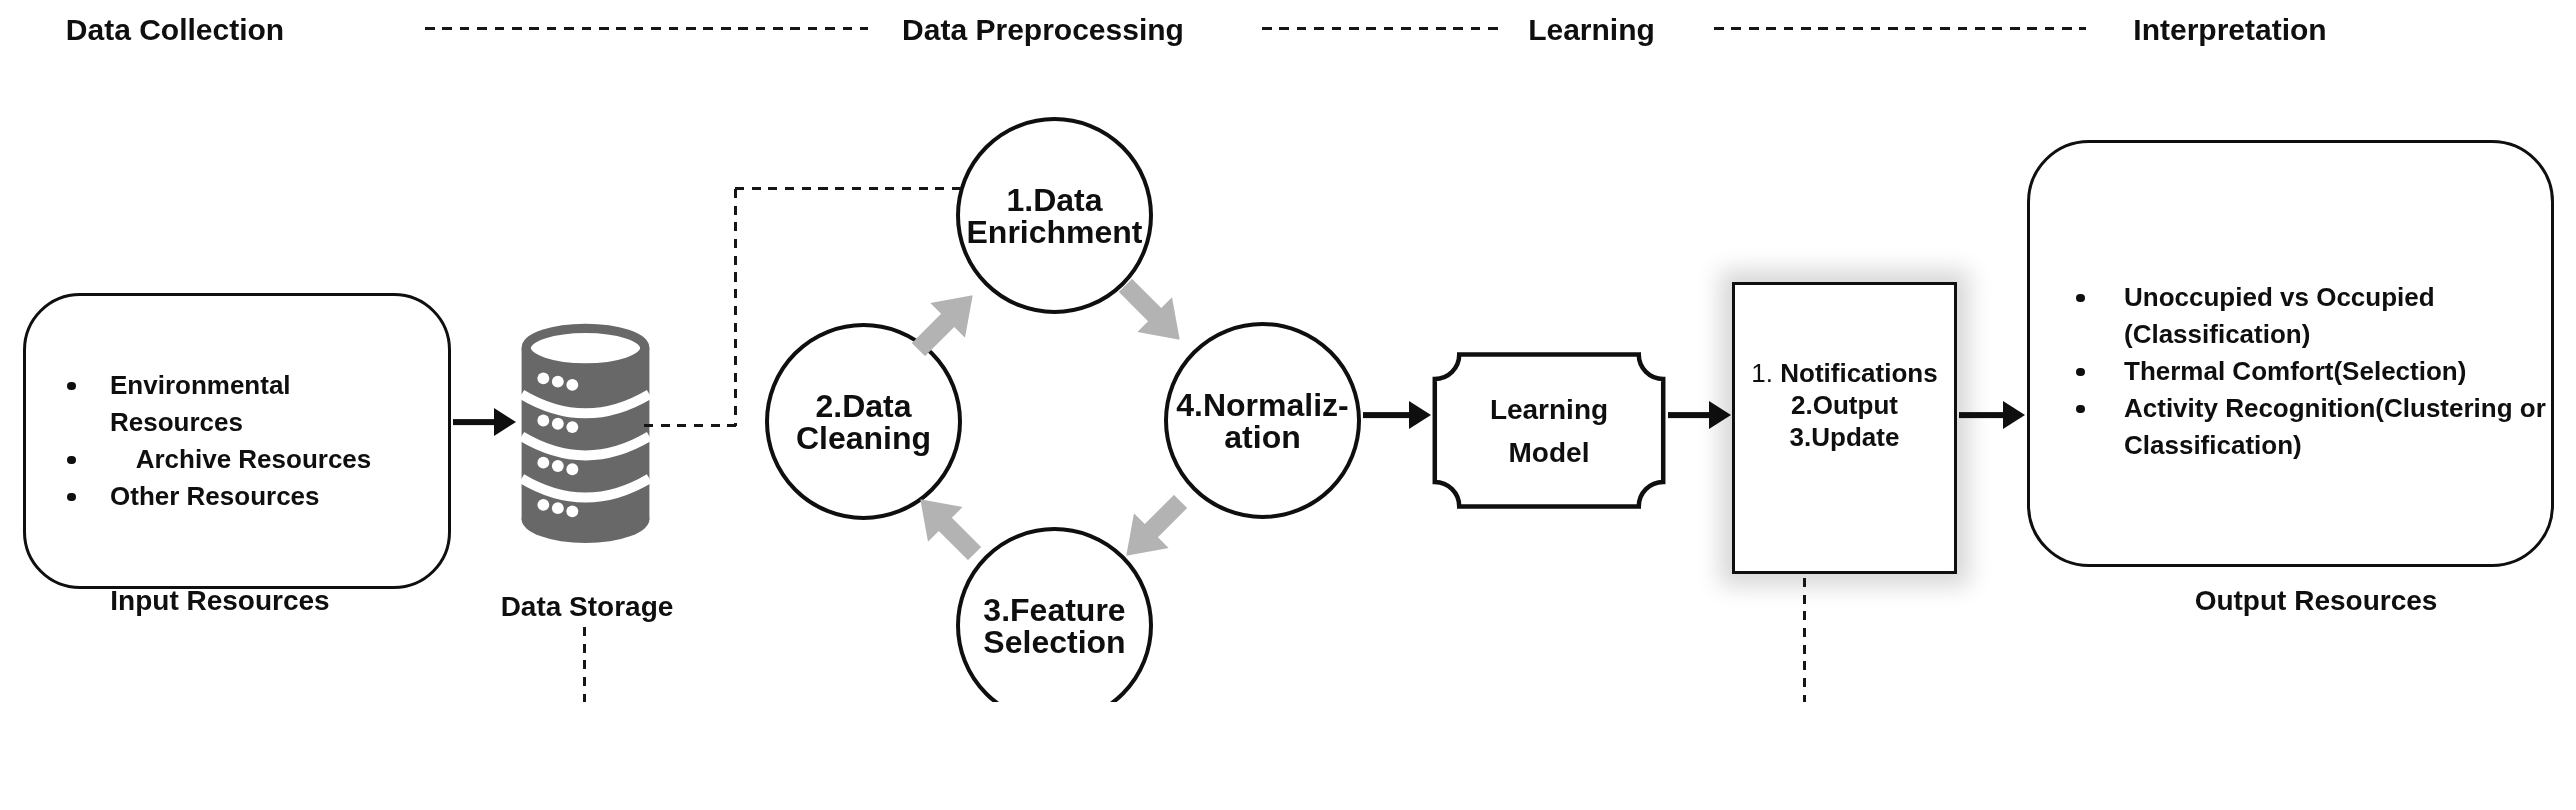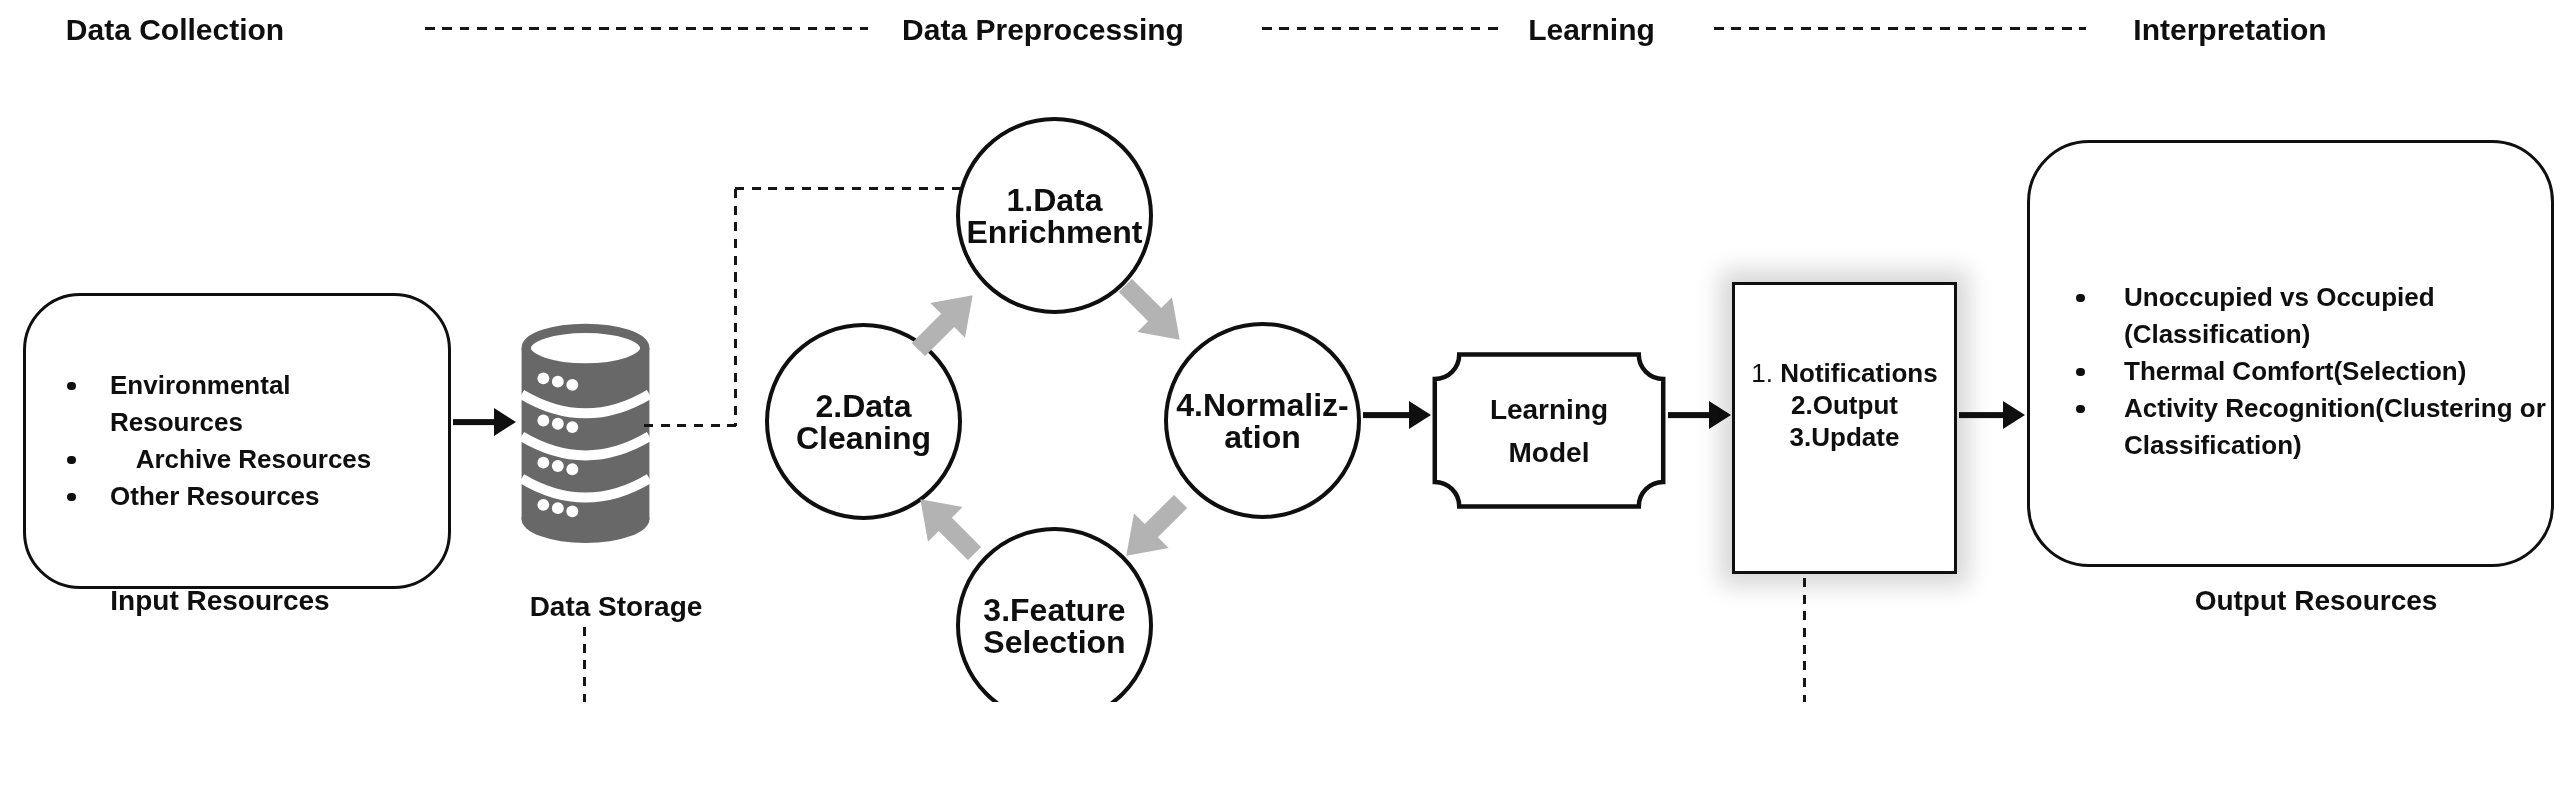--- a/index.html
+++ b/index.html
@@ -104,21 +104,21 @@
         <circle cx="58" cy="153" r="9" fill="#ffffff"></circle>
         <circle cx="80" cy="158" r="9" fill="#ffffff"></circle>
       <circle cx="36" cy="212" r="9" fill="#ffffff"></circle>
         <circle cx="58" cy="217" r="9" fill="#ffffff"></circle>
         <circle cx="80" cy="222" r="9" fill="#ffffff"></circle>
       <circle cx="36" cy="276" r="9" fill="#ffffff"></circle>
         <circle cx="58" cy="281" r="9" fill="#ffffff"></circle>
         <circle cx="80" cy="286" r="9" fill="#ffffff"></circle>
     </svg>
   </div>
-  <div class="caption" style="left:455px;top:589px;width:322px;">Data Storage</div>
+  <div class="caption" style="left:426px;top:589px;width:322px;">Data Storage</div>
 
   <div class="dash-h" style="left:644px;top:424px;width:92px;"></div>
   <div class="dash-v" style="left:734px;top:189px;height:237px;"></div>
   <div class="dash-h" style="left:735px;top:187px;width:225px;"></div>
 
   <div class="circle" style="left:956px;top:117px;">
     <span>1.Data</span>
     <span>Enrichment</span>
   </div>
   <div class="circle" style="left:765px;top:323px;">

